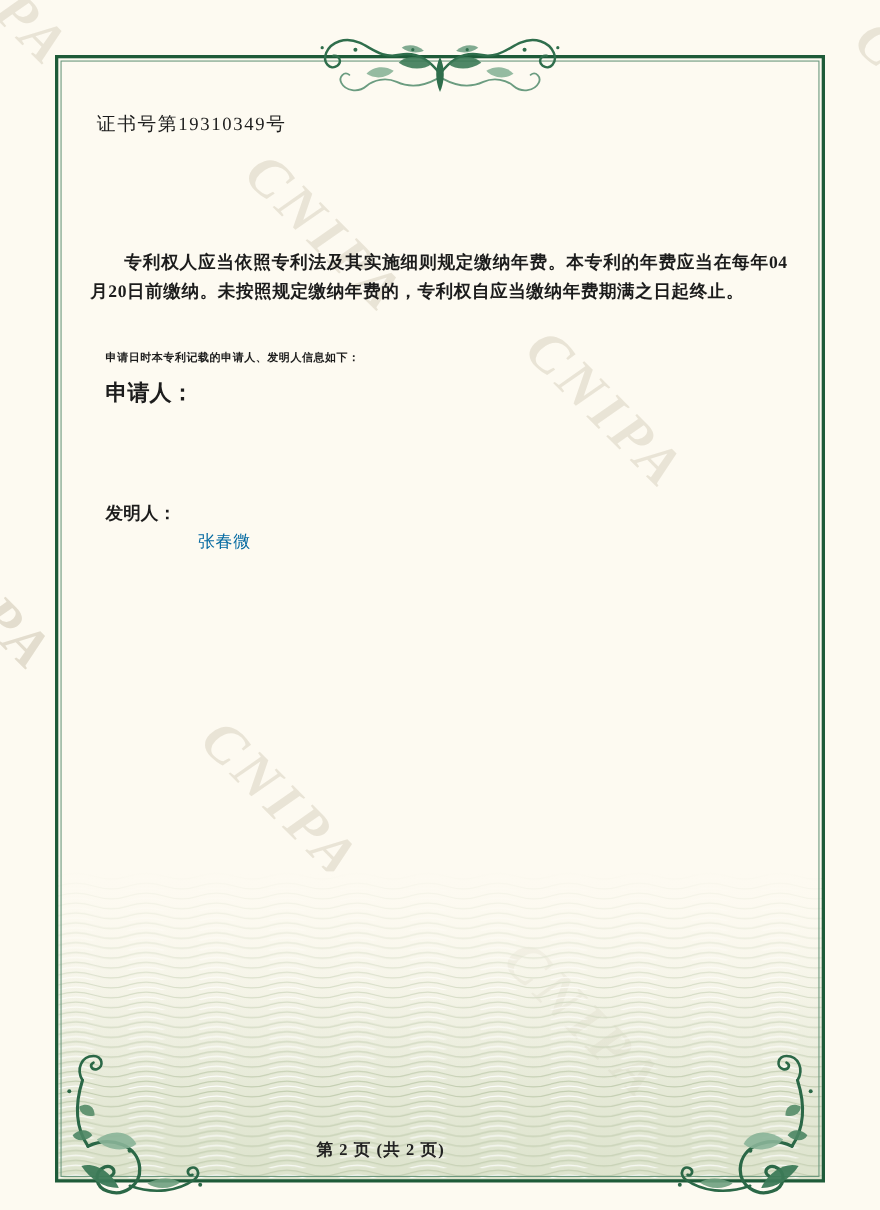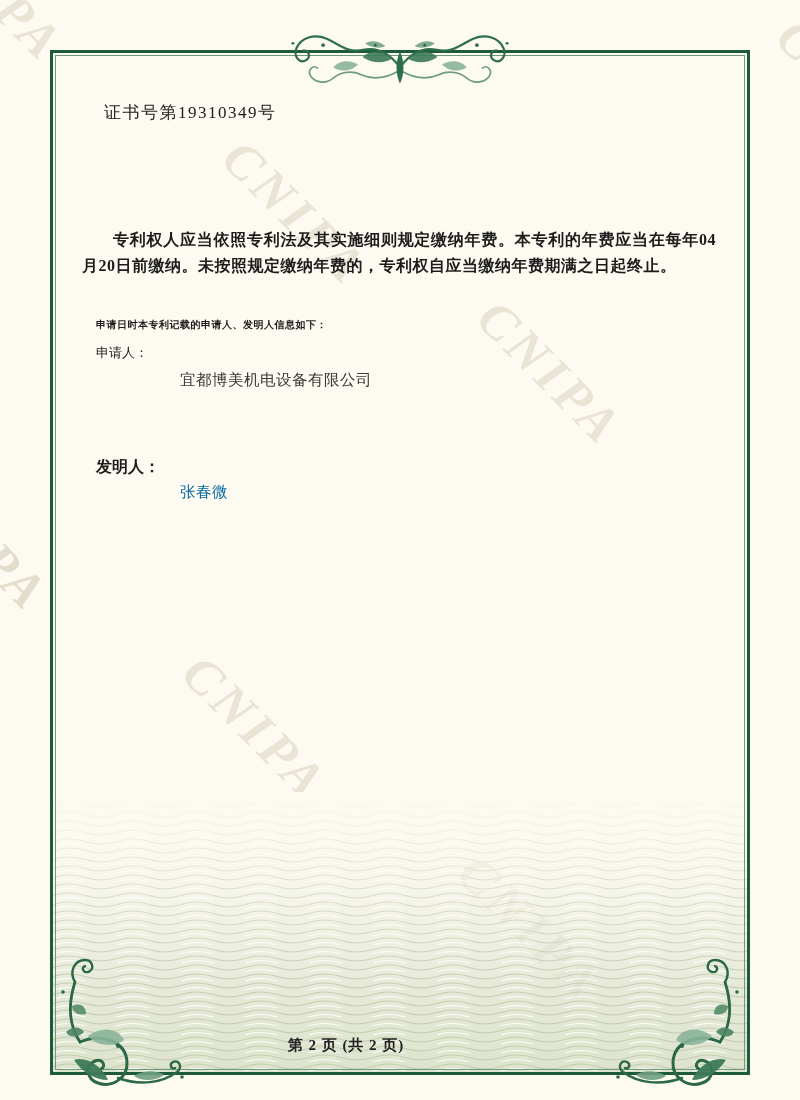--- a/index.html
+++ b/index.html
@@ -37,28 +37,28 @@
     position:absolute;left:2px;top:2px;right:2px;bottom:2px;
     border:1px solid #6b987e;
   }
   
   .ornament-top{position:absolute;left:281px;top:20px;}
   .flourish{position:absolute;top:948px;}
   .flourish-bl{left:22px;}
   .flourish-br{left:608px;transform:scaleX(-1);}
   
   .abs{position:absolute;}
-  .cert-no{left:88px;top:101px;font-size:17px;letter-spacing:1.5px;margin-left:16px;}
+  .cert-no{left:88px;top:101px;font-size:17px;letter-spacing:1.5px;}
   .fee-notice{
     left:82px;top:227px;width:634px;
     font-size:16px;line-height:26px;font-weight:700;
     text-indent:31px;text-align:justify;letter-spacing:.5px;
   }
   .info-heading{left:96px;top:318px;font-size:10px;font-weight:700;letter-spacing:.5px;}
-  .applicant-label{left:96px;top:344px;font-size:13px;font-weight:400;}
+  .applicant-label{left:96px;top:344px;font-size:20px;font-weight:700;}
   .applicant-name{left:180px;top:370px;font-size:15.5px;color:#3a3a3a;letter-spacing:.5px;}
   .inventor-label{left:96px;top:457px;font-size:16px;font-weight:700;}
   .inventor-name{left:180px;top:482px;font-size:15.5px;color:#0369a1;letter-spacing:.5px;}
   .page-footer{
     left:0;top:1036px;width:692px;text-align:center;
     font-size:15px;font-weight:700;letter-spacing:1px;color:#222;
   }
 </style>
 </head>
 <body>
@@ -148,20 +148,19 @@
     </g>
   </svg>
 
   <div class="abs cert-no">证书号第19310349号</div>
 
   <div class="abs fee-notice">专利权人应当依照专利法及其实施细则规定缴纳年费。本专利的年费应当在每年04月20日前缴纳。未按照规定缴纳年费的，专利权自应当缴纳年费期满之日起终止。</div>
 
   <div class="abs info-heading">申请日时本专利记载的申请人、发明人信息如下：</div>
 
   <div class="abs applicant-label">申请人：</div>
-  <div class="abs applicant-name">宜都博美机电设备有限公司</div>
 
   <div class="abs inventor-label">发明人：</div>
   <div class="abs inventor-name">张春微</div>
 
   <div class="abs page-footer">第 2 页 (共 2 页)</div>
 
 </div>
 
 </body></html>

